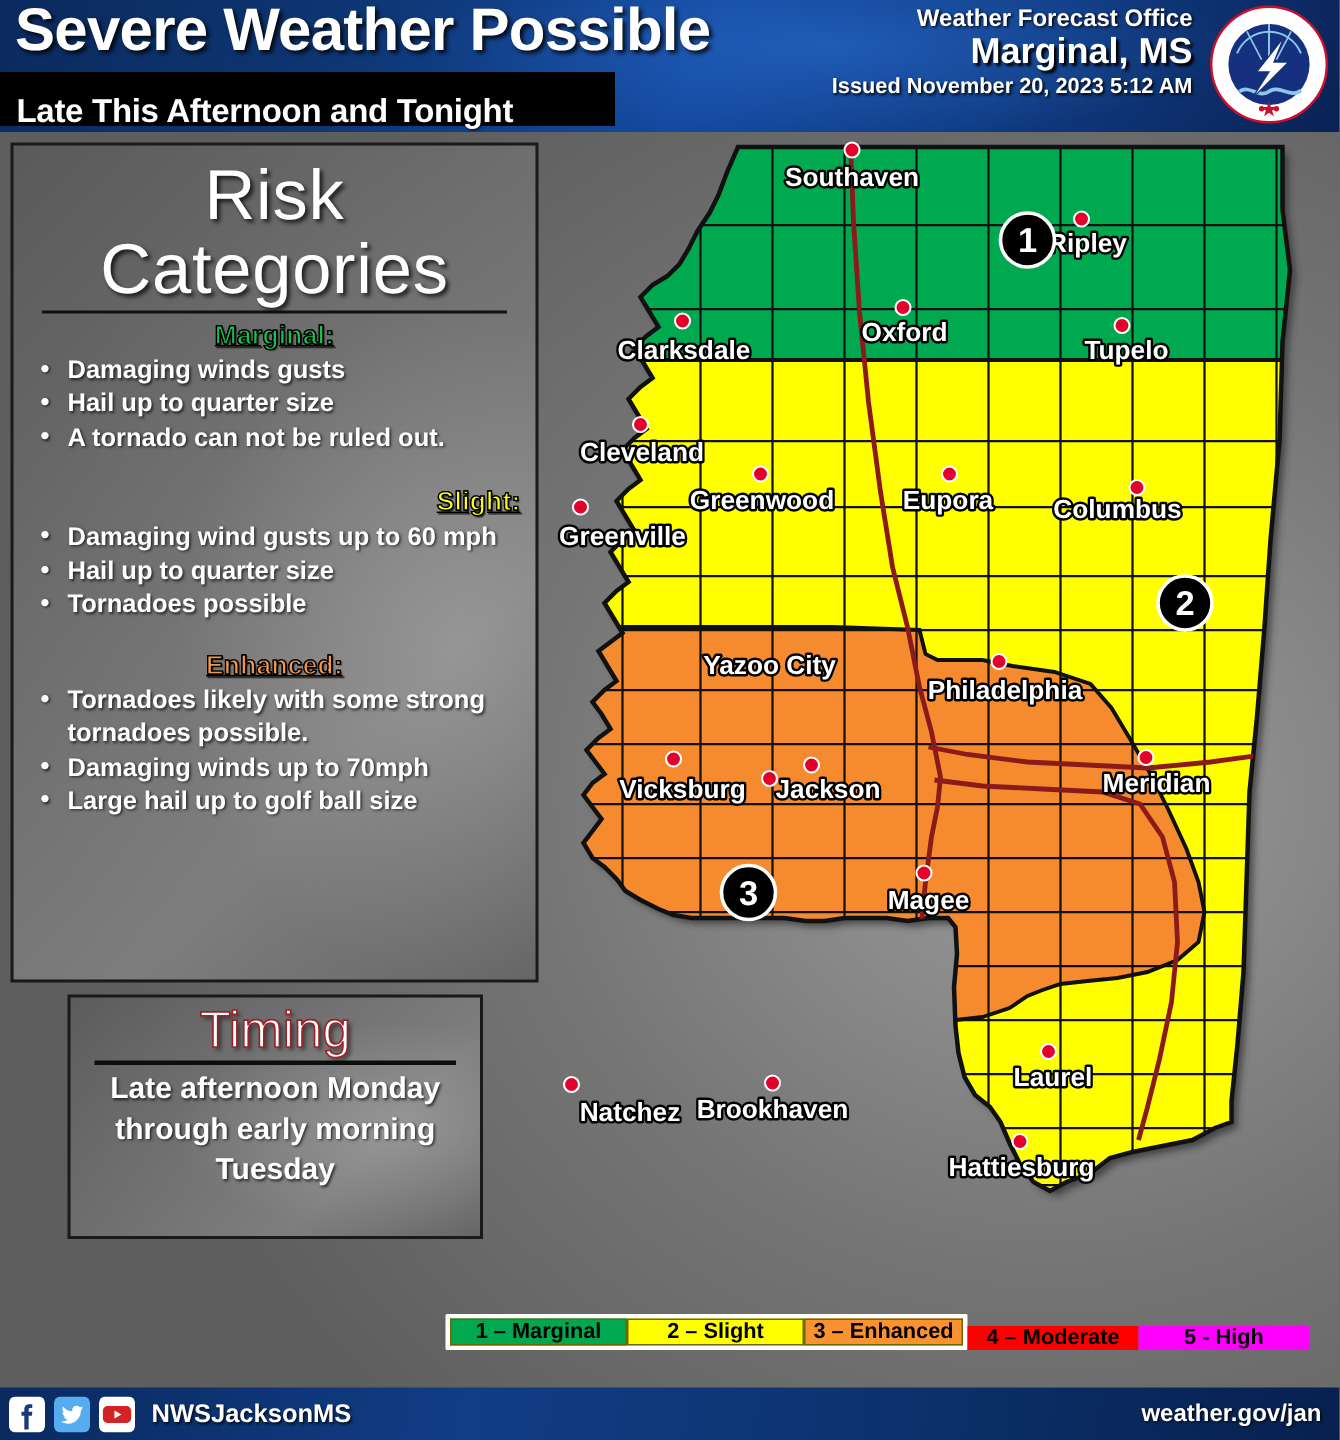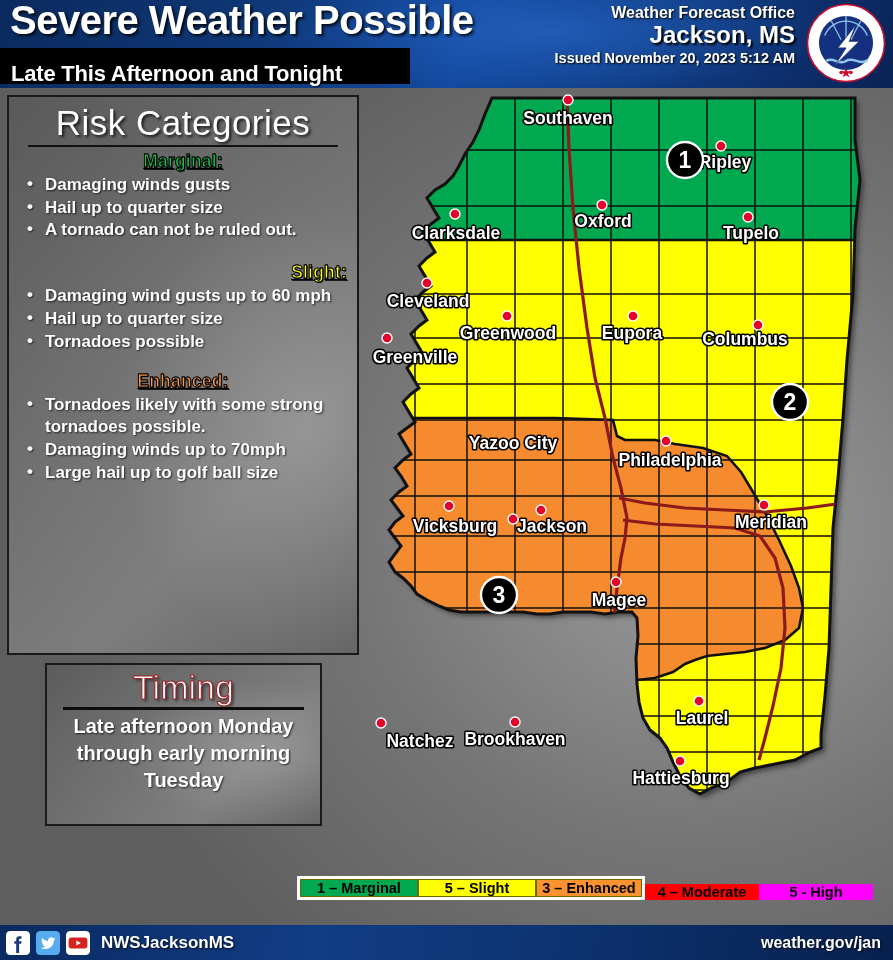--- a/index.html
+++ b/index.html
@@ -55,21 +55,21 @@
   
   #risk-box{
     position:absolute; left:7px; top:95px; width:352px; height:560px;
     border:2px solid #1a1a1a;
     background:
       radial-gradient(ellipse 120% 90% at 85% 60%, rgba(170,170,170,.55) 0%, rgba(130,130,130,.15) 45%, rgba(80,80,80,0) 72%),
       linear-gradient(135deg,#5a5a5a 0%, #6e6e6e 40%, #7d7d7d 70%, #616161 100%);
     padding:6px 10px 0 10px;
   }
   #risk-title{
-    text-align:center; font-size:35px; color:#fff; font-weight:400;
+    text-align:center; font-size:47px; color:#fff; font-weight:400;
     text-shadow:2px 2px 3px rgba(0,0,0,.75);
     letter-spacing:.5px; line-height:1.05; margin-top:2px;
   }
   #risk-rule{ height:2px; background:#111; margin:3px 9px 4px 9px; }
 
   .cat-head{
     text-align:center; font-size:17.5px; font-weight:bold;
     text-decoration:underline; margin:2px 0 2px 0; letter-spacing:.2px;
   }
   .cat-marginal{ color:#12c44f; -webkit-text-stroke:.9px #000; text-shadow:1px 1px 1px rgba(0,0,0,.8);}
@@ -165,21 +165,21 @@
 
 <div id="page"></div>
 
 <div id="header">
   <div id="subtitle-band"></div>
   <div id="title-main">Severe Weather Possible</div>
   <div id="title-sub">Late This Afternoon and Tonight</div>
 
   <div id="office-block">
     <div id="office-line1">Weather Forecast Office</div>
-    <div id="office-line2">Jackson, MS</div>
+    <div id="office-line2">Marginal, MS</div>
     <div id="office-line3">Issued November 20, 2023  5:12 AM</div>
   </div>
 
   <svg id="nws-logo" viewBox="0 0 100 100">
     <circle cx="50" cy="50" r="47" fill="#ffffff" stroke="#c8102e" stroke-width="2"></circle>
     <circle cx="50" cy="50" r="39" fill="#ffffff"></circle>
     <circle cx="50" cy="50" r="33" fill="#15307e"></circle>
     <path d="M22 40 A30 30 0 0 1 78 40 L78 46 L22 46 Z" fill="#15307e"></path>
     <path d="M24 41 A28 28 0 0 1 76 41" fill="none" stroke="#8fc5e8" stroke-width="1.6"></path>
     <line x1="50" y1="17" x2="50" y2="46" stroke="#8fc5e8" stroke-width="1.6"></line>
@@ -403,21 +403,21 @@
       <circle cx="144" cy="507" r="18" fill="#000" stroke="#fff" stroke-width="2.4"></circle>
       <text class="risknum-text" x="144" y="515">3</text>
     </g>
   </g>
 </svg>
 </div>
 
 <div id="legend">
   <div id="legend-active">
     <div class="leg-cell" id="leg-marginal" style="background: rgb(0, 169, 79);">1 – Marginal</div>
-    <div class="leg-cell" id="leg-slight" style="background: rgb(255, 255, 0);">5 – Slight</div>
+    <div class="leg-cell" id="leg-slight" style="background: rgb(255, 255, 0);">2 – Slight</div>
     <div class="leg-cell" id="leg-enhanced" style="background: rgb(251, 146, 48);">3 – Enhanced</div>
   </div>
   <div class="leg-cell plain" id="leg-moderate" style="background: rgb(255, 0, 0);">4 – Moderate</div>
   <div class="leg-cell plain" id="leg-high" style="background: rgb(255, 0, 255);">5 - High</div>
 </div>
 
 <div id="footer">
   <svg class="social" viewBox="0 0 24 24">
     <rect width="24" height="24" rx="4" fill="#ffffff"></rect>
     <path d="M15.5 5.2h-2.1c-1.9 0-3.2 1.2-3.2 3.1v1.9H8.3v2.6h1.9V22h2.9v-9.2h2.1l.4-2.6h-2.5V8.7c0-.7.3-1 1-1h1.4z" fill="#1b3a78"></path>

